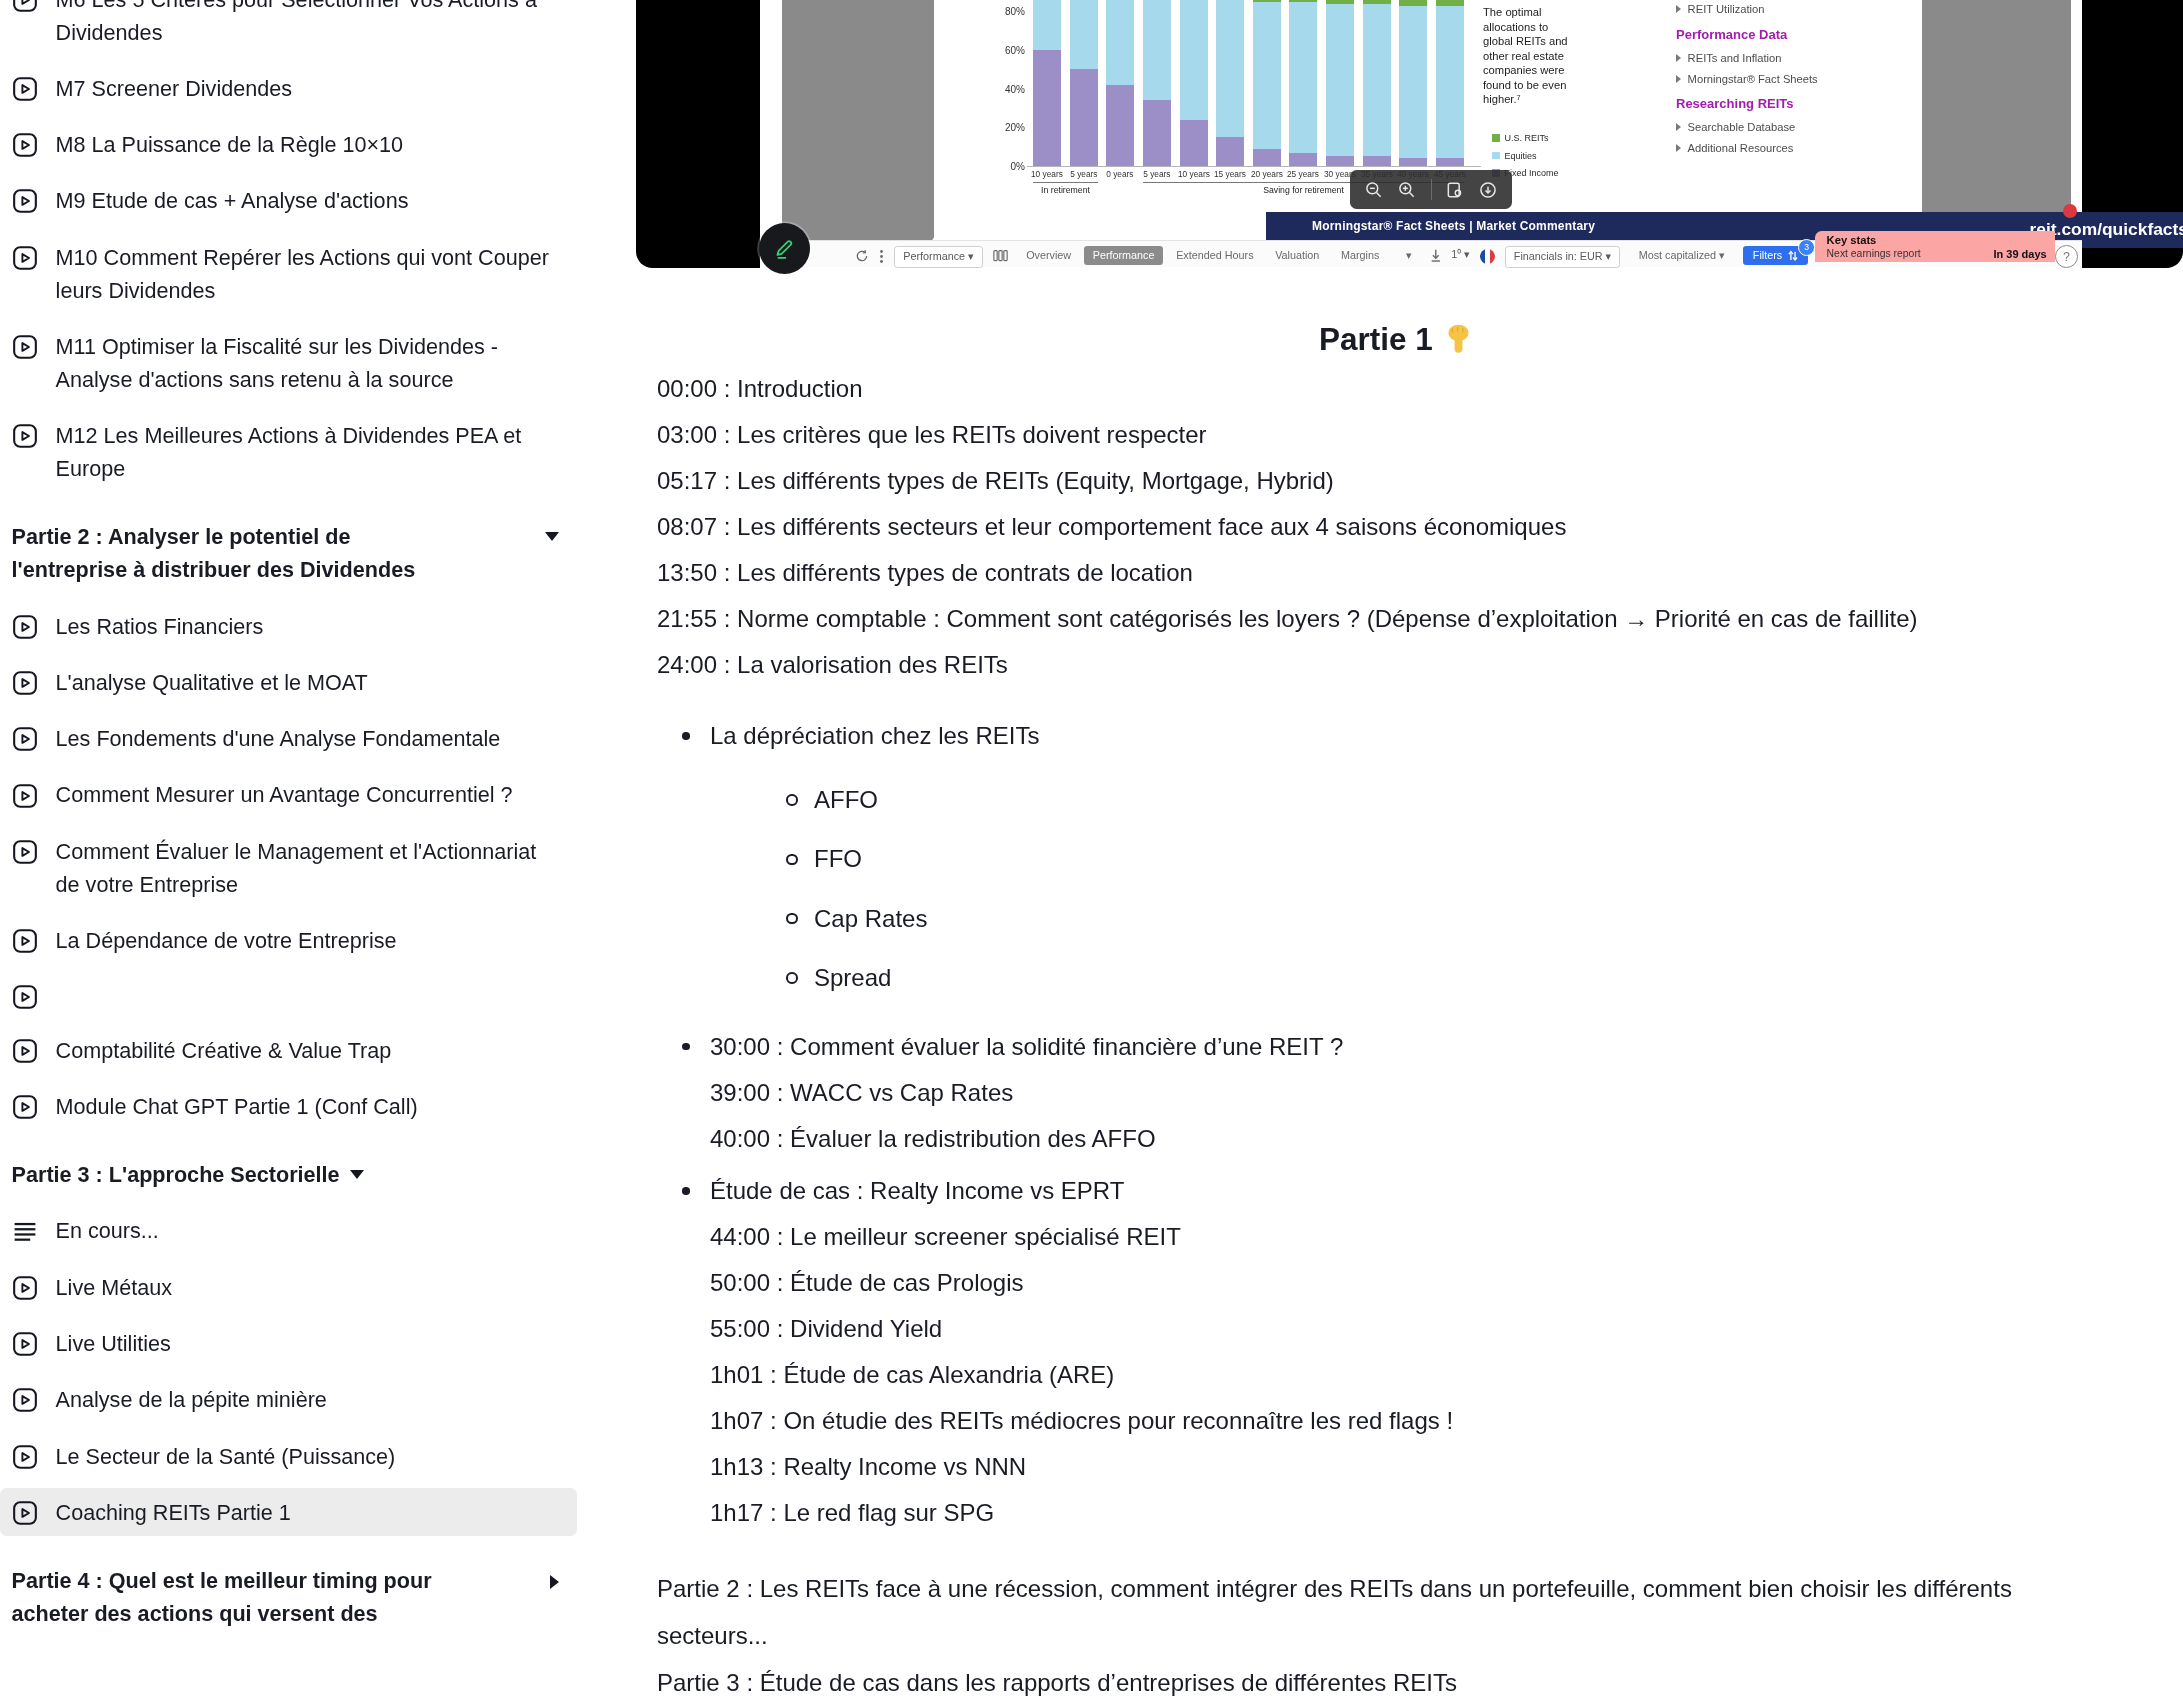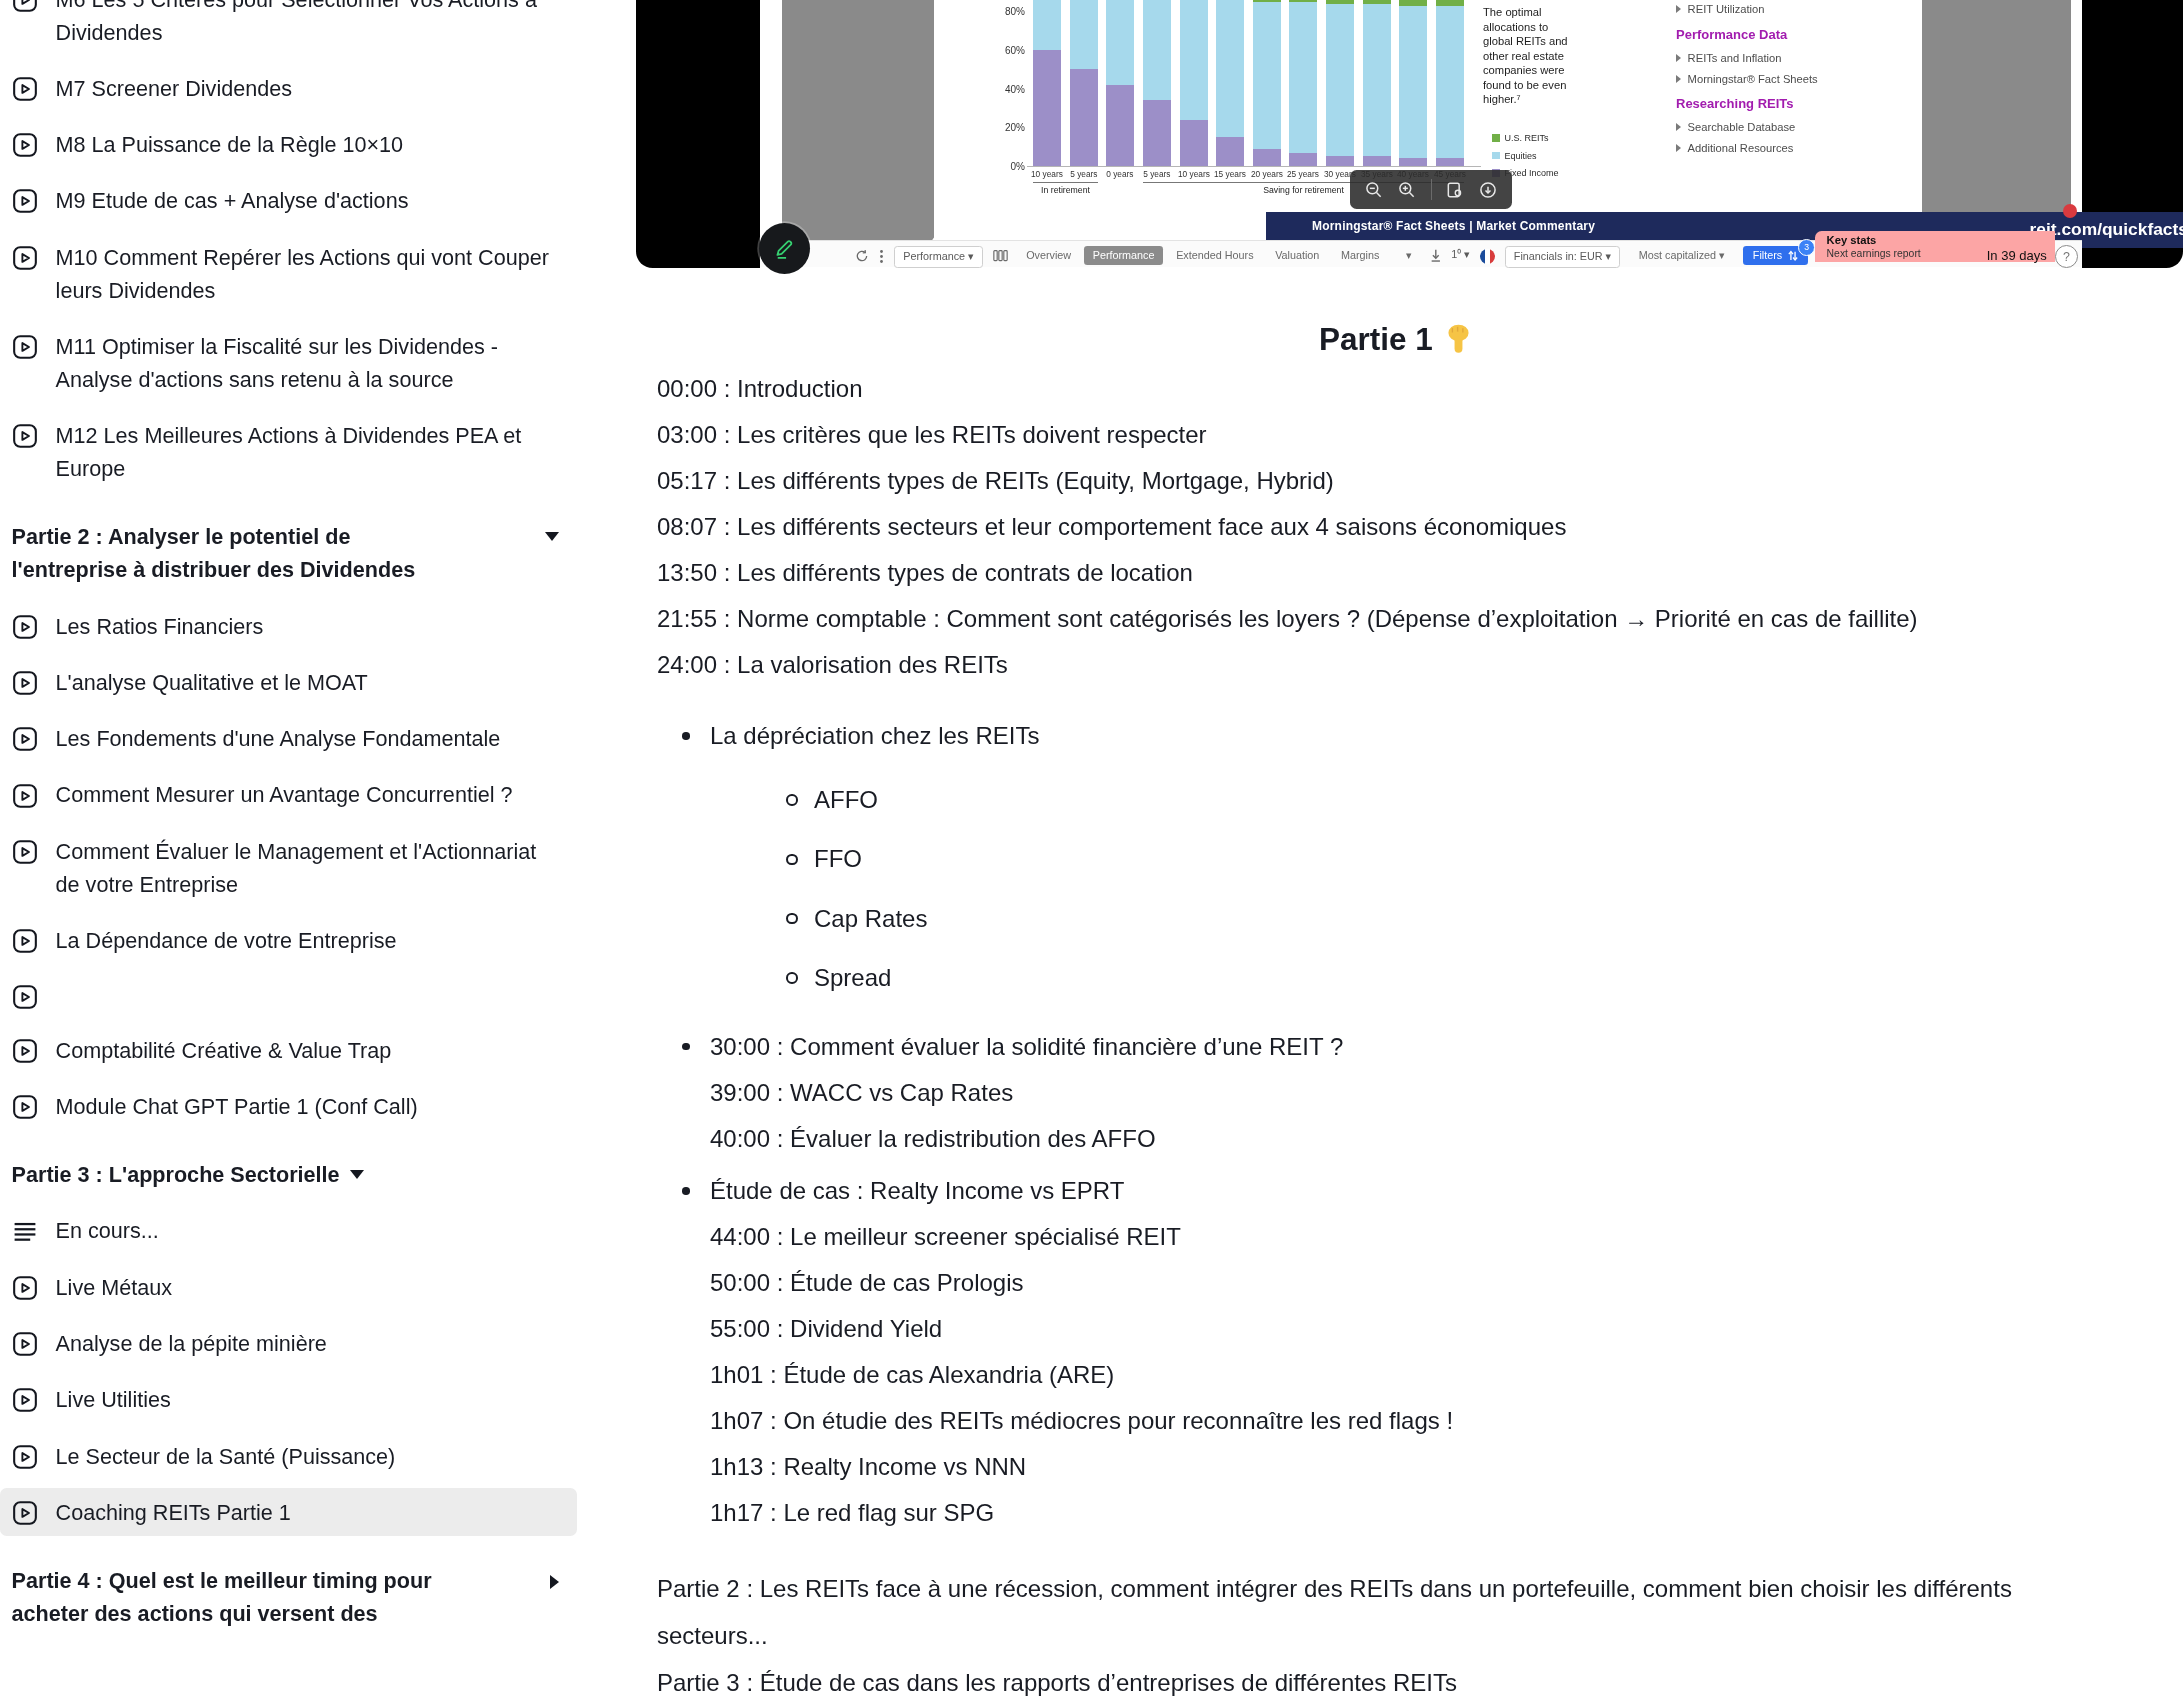--- a/index.html
+++ b/index.html
@@ -64,21 +64,21 @@
   .filters{position:relative;background:#2f6fed;color:#fff;border-radius:3.3px;padding:3.3px 10px;display:flex;gap:5.8px;align-items:center;white-space:nowrap;}
   .fbadge{position:absolute;top:-7.5px;right:-7.5px;width:15.7px;height:15.7px;border-radius:50%;background:#3b82f6;border:1.7px solid #fff;color:#fff;font-size:8.7px;display:flex;align-items:center;justify-content:center;}
   .flag{width:15px;height:15px;border-radius:50%;overflow:hidden;display:flex;flex:0 0 15px;margin-top:2.5px;}
   .flag i{flex:1;}
   .ticon{margin-top:2.5px;}
   
   .keystats{position:absolute;left:1179px;top:231px;width:240px;height:31px;background:#fca5a5;border-radius:6.6px 0 0 0;padding:2.5px 0 0 11.6px;box-sizing:border-box;}
   .keystats .kst{font-size:11.2px;font-weight:700;color:#111;}
   .ksrow{display:flex;justify-content:space-between;margin-top:2.5px;padding-right:8.3px;}
   .ksrow .kl{font-size:10.4px;color:#333;}
-  .ksrow .kv{font-size:13px;font-weight:400;color:#111;}
+  .ksrow .kv{font-size:11px;font-weight:700;color:#111;}
   .help{position:absolute;left:1419px;top:245px;width:21px;height:21px;border-radius:50%;border:1.2px solid #8a8a8a;color:#777;font-size:12.4px;display:flex;align-items:center;justify-content:center;background:#fff;}
   .recdot{position:absolute;left:1427px;top:204px;width:14px;height:14px;border-radius:50%;background:#d93a3f;}
   
   .pencil{position:absolute;left:179px;top:223px;width:51px;height:51px;border-radius:50%;background:#17191c;display:flex;align-items:center;justify-content:center;z-index:6;box-shadow:0 0 0 1.7px rgba(255,255,255,.25);}
   
   .partie1{position:absolute;left:77px;top:295px;width:1481px;text-align:center;font-size:31.5px;font-weight:700;}
   .partie1 svg{vertical-align:-6.6px;margin-left:8.3px;}
   .timestamps{position:absolute;left:77px;top:366px;width:1484px;font-size:24px;line-height:46px;}
   .outline{position:absolute;left:77px;top:713px;width:1484px;font-size:24px;}
   ul.l1{list-style:none;margin:0;padding:0;}
@@ -269,30 +269,30 @@
         </span>
         <span class="stext">Live Métaux</span>
       </div>
       <div class="srow">
         <span class="sicon">
           <svg viewBox="0 0 30 30">
             <rect x="2.5" y="2.5" width="25" height="25" rx="7" fill="none" stroke="currentColor" stroke-width="2.4"></rect>
             <path d="M12 10.5v9l7.6-4.5z" fill="none" stroke="currentColor" stroke-width="2.2" stroke-linejoin="round"></path>
           </svg>
         </span>
+        <span class="stext">Live Utilities</span>
+      </div>
+      <div class="srow">
+        <span class="sicon">
+          <svg viewBox="0 0 30 30">
+            <rect x="2.5" y="2.5" width="25" height="25" rx="7" fill="none" stroke="currentColor" stroke-width="2.4"></rect>
+            <path d="M12 10.5v9l7.6-4.5z" fill="none" stroke="currentColor" stroke-width="2.2" stroke-linejoin="round"></path>
+          </svg>
+        </span>
         <span class="stext">Analyse de la pépite minière</span>
-      </div>
-      <div class="srow">
-        <span class="sicon">
-          <svg viewBox="0 0 30 30">
-            <rect x="2.5" y="2.5" width="25" height="25" rx="7" fill="none" stroke="currentColor" stroke-width="2.4"></rect>
-            <path d="M12 10.5v9l7.6-4.5z" fill="none" stroke="currentColor" stroke-width="2.2" stroke-linejoin="round"></path>
-          </svg>
-        </span>
-        <span class="stext">Live Utilities</span>
       </div>
       <div class="srow">
         <span class="sicon">
           <svg viewBox="0 0 30 30">
             <rect x="2.5" y="2.5" width="25" height="25" rx="7" fill="none" stroke="currentColor" stroke-width="2.4"></rect>
             <path d="M12 10.5v9l7.6-4.5z" fill="none" stroke="currentColor" stroke-width="2.2" stroke-linejoin="round"></path>
           </svg>
         </span>
         <span class="stext">Le Secteur de la Santé (Puissance)</span>
       </div>

